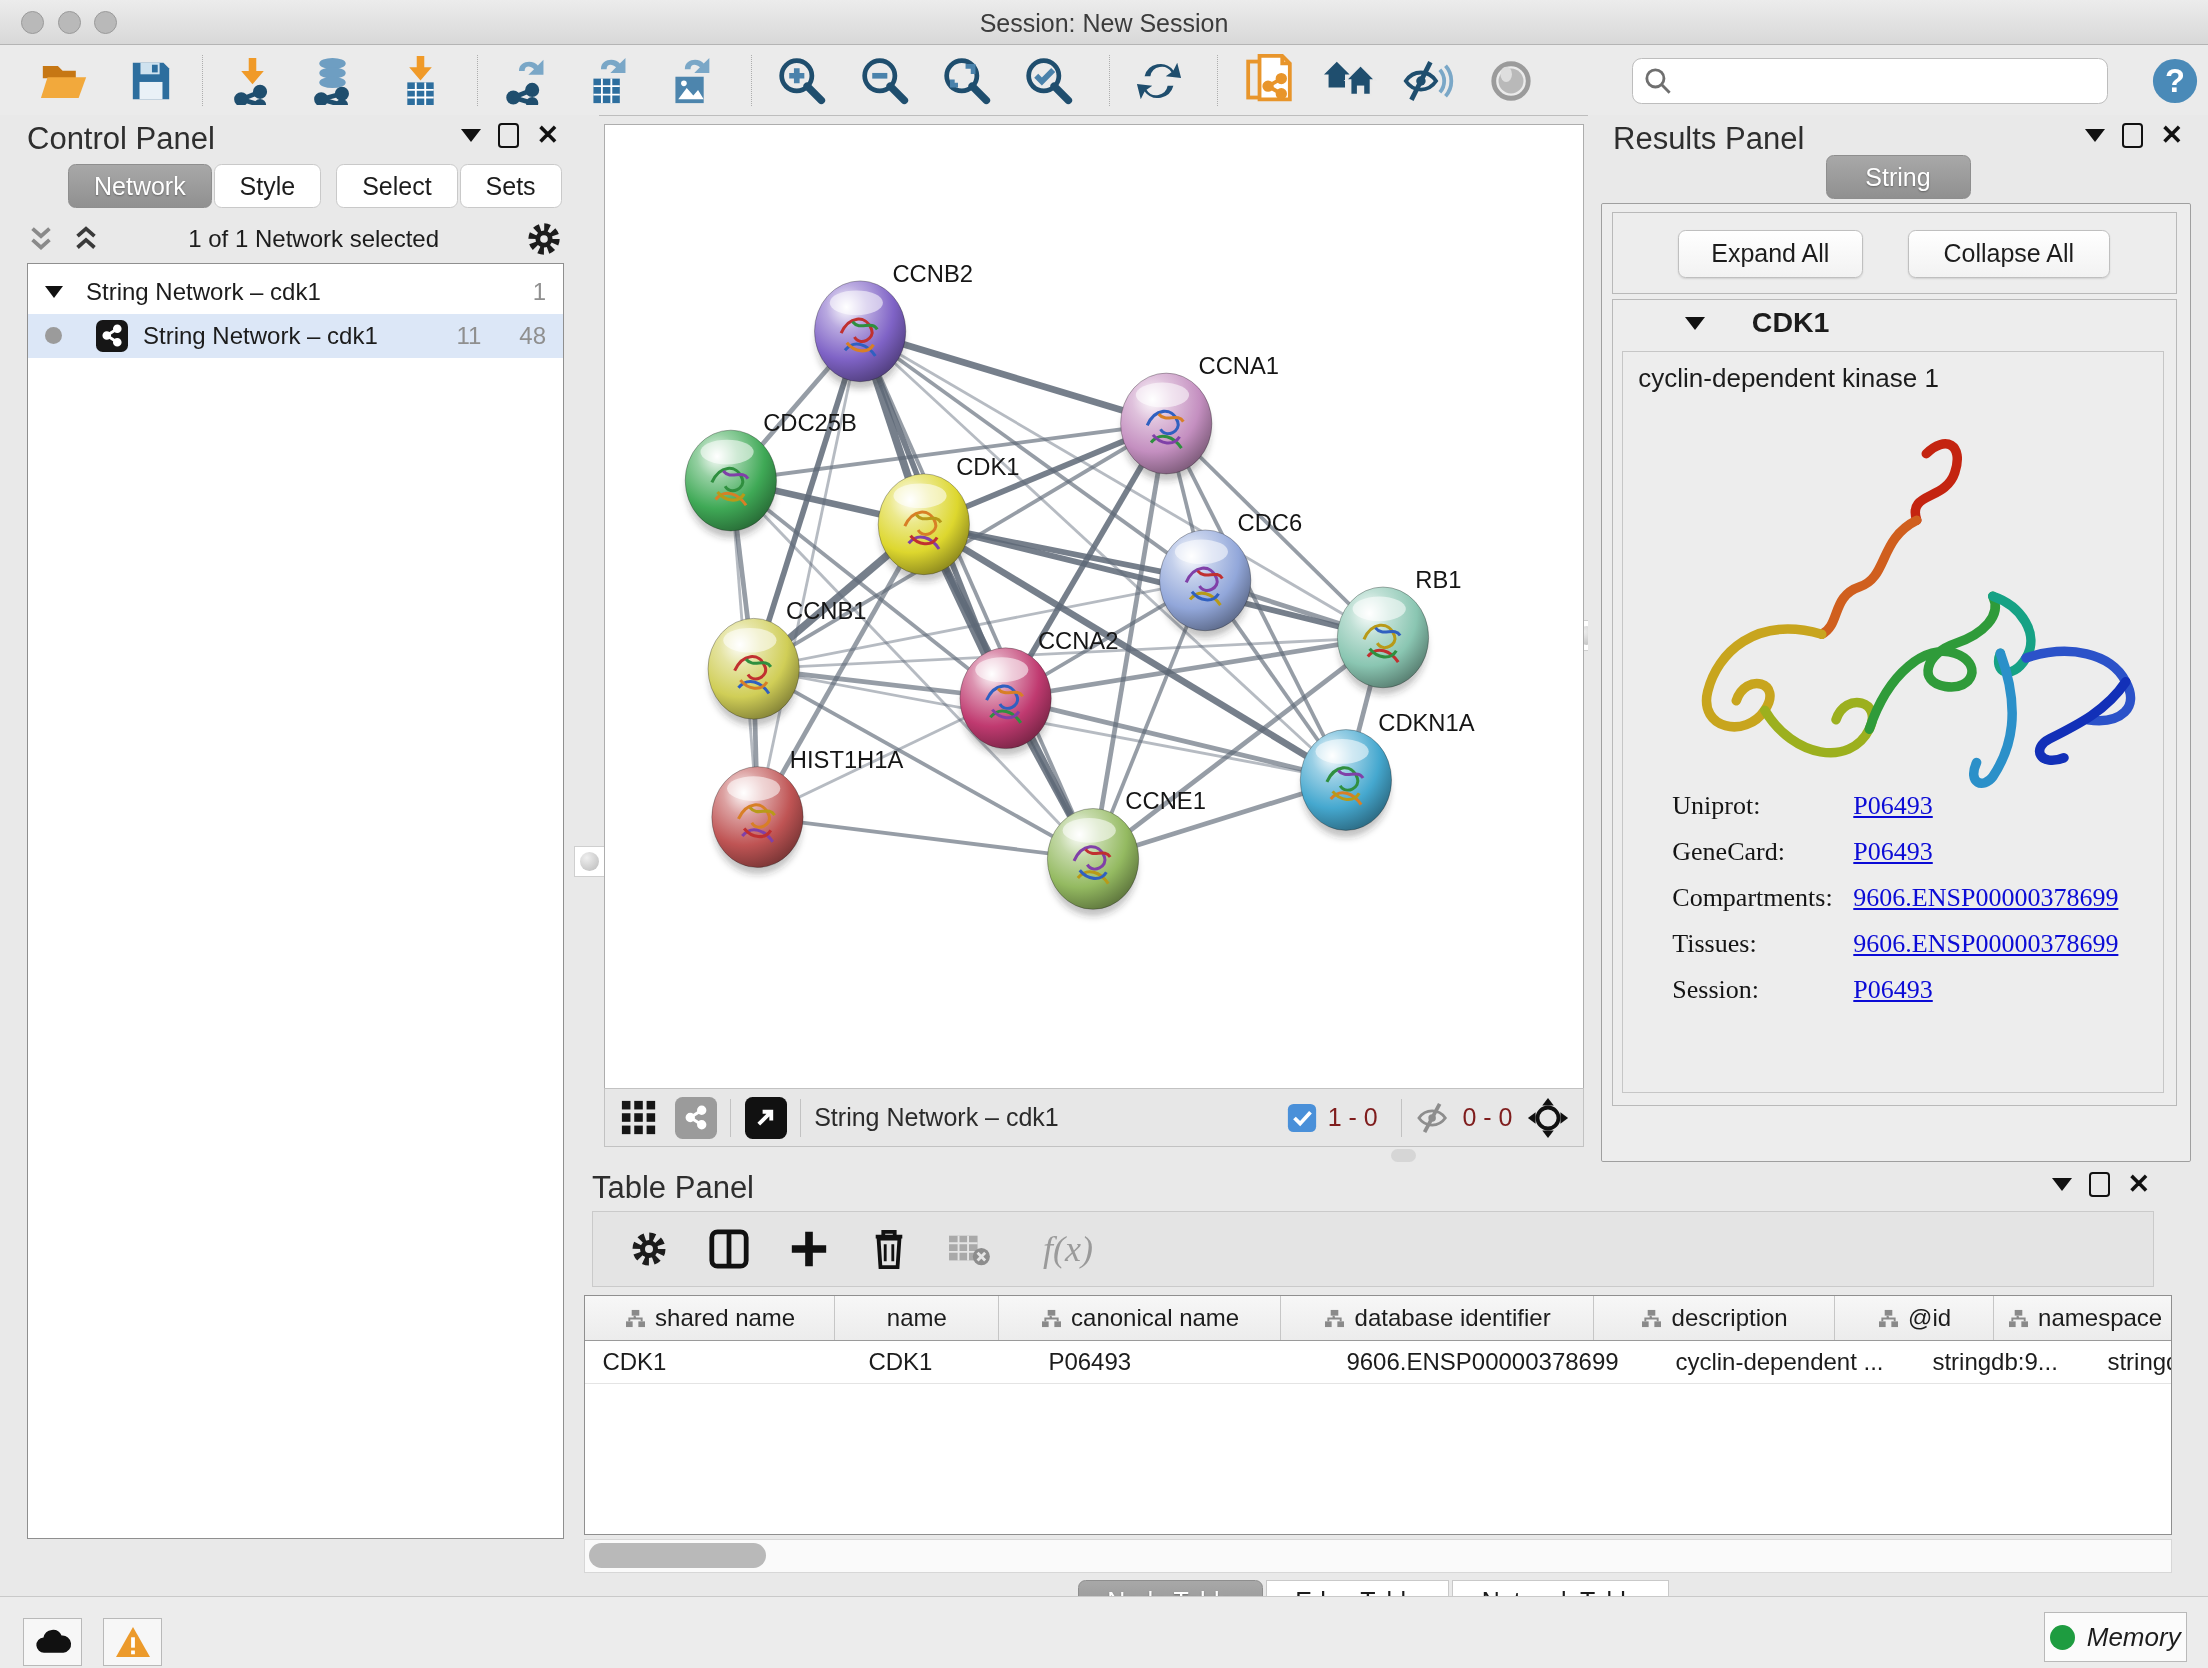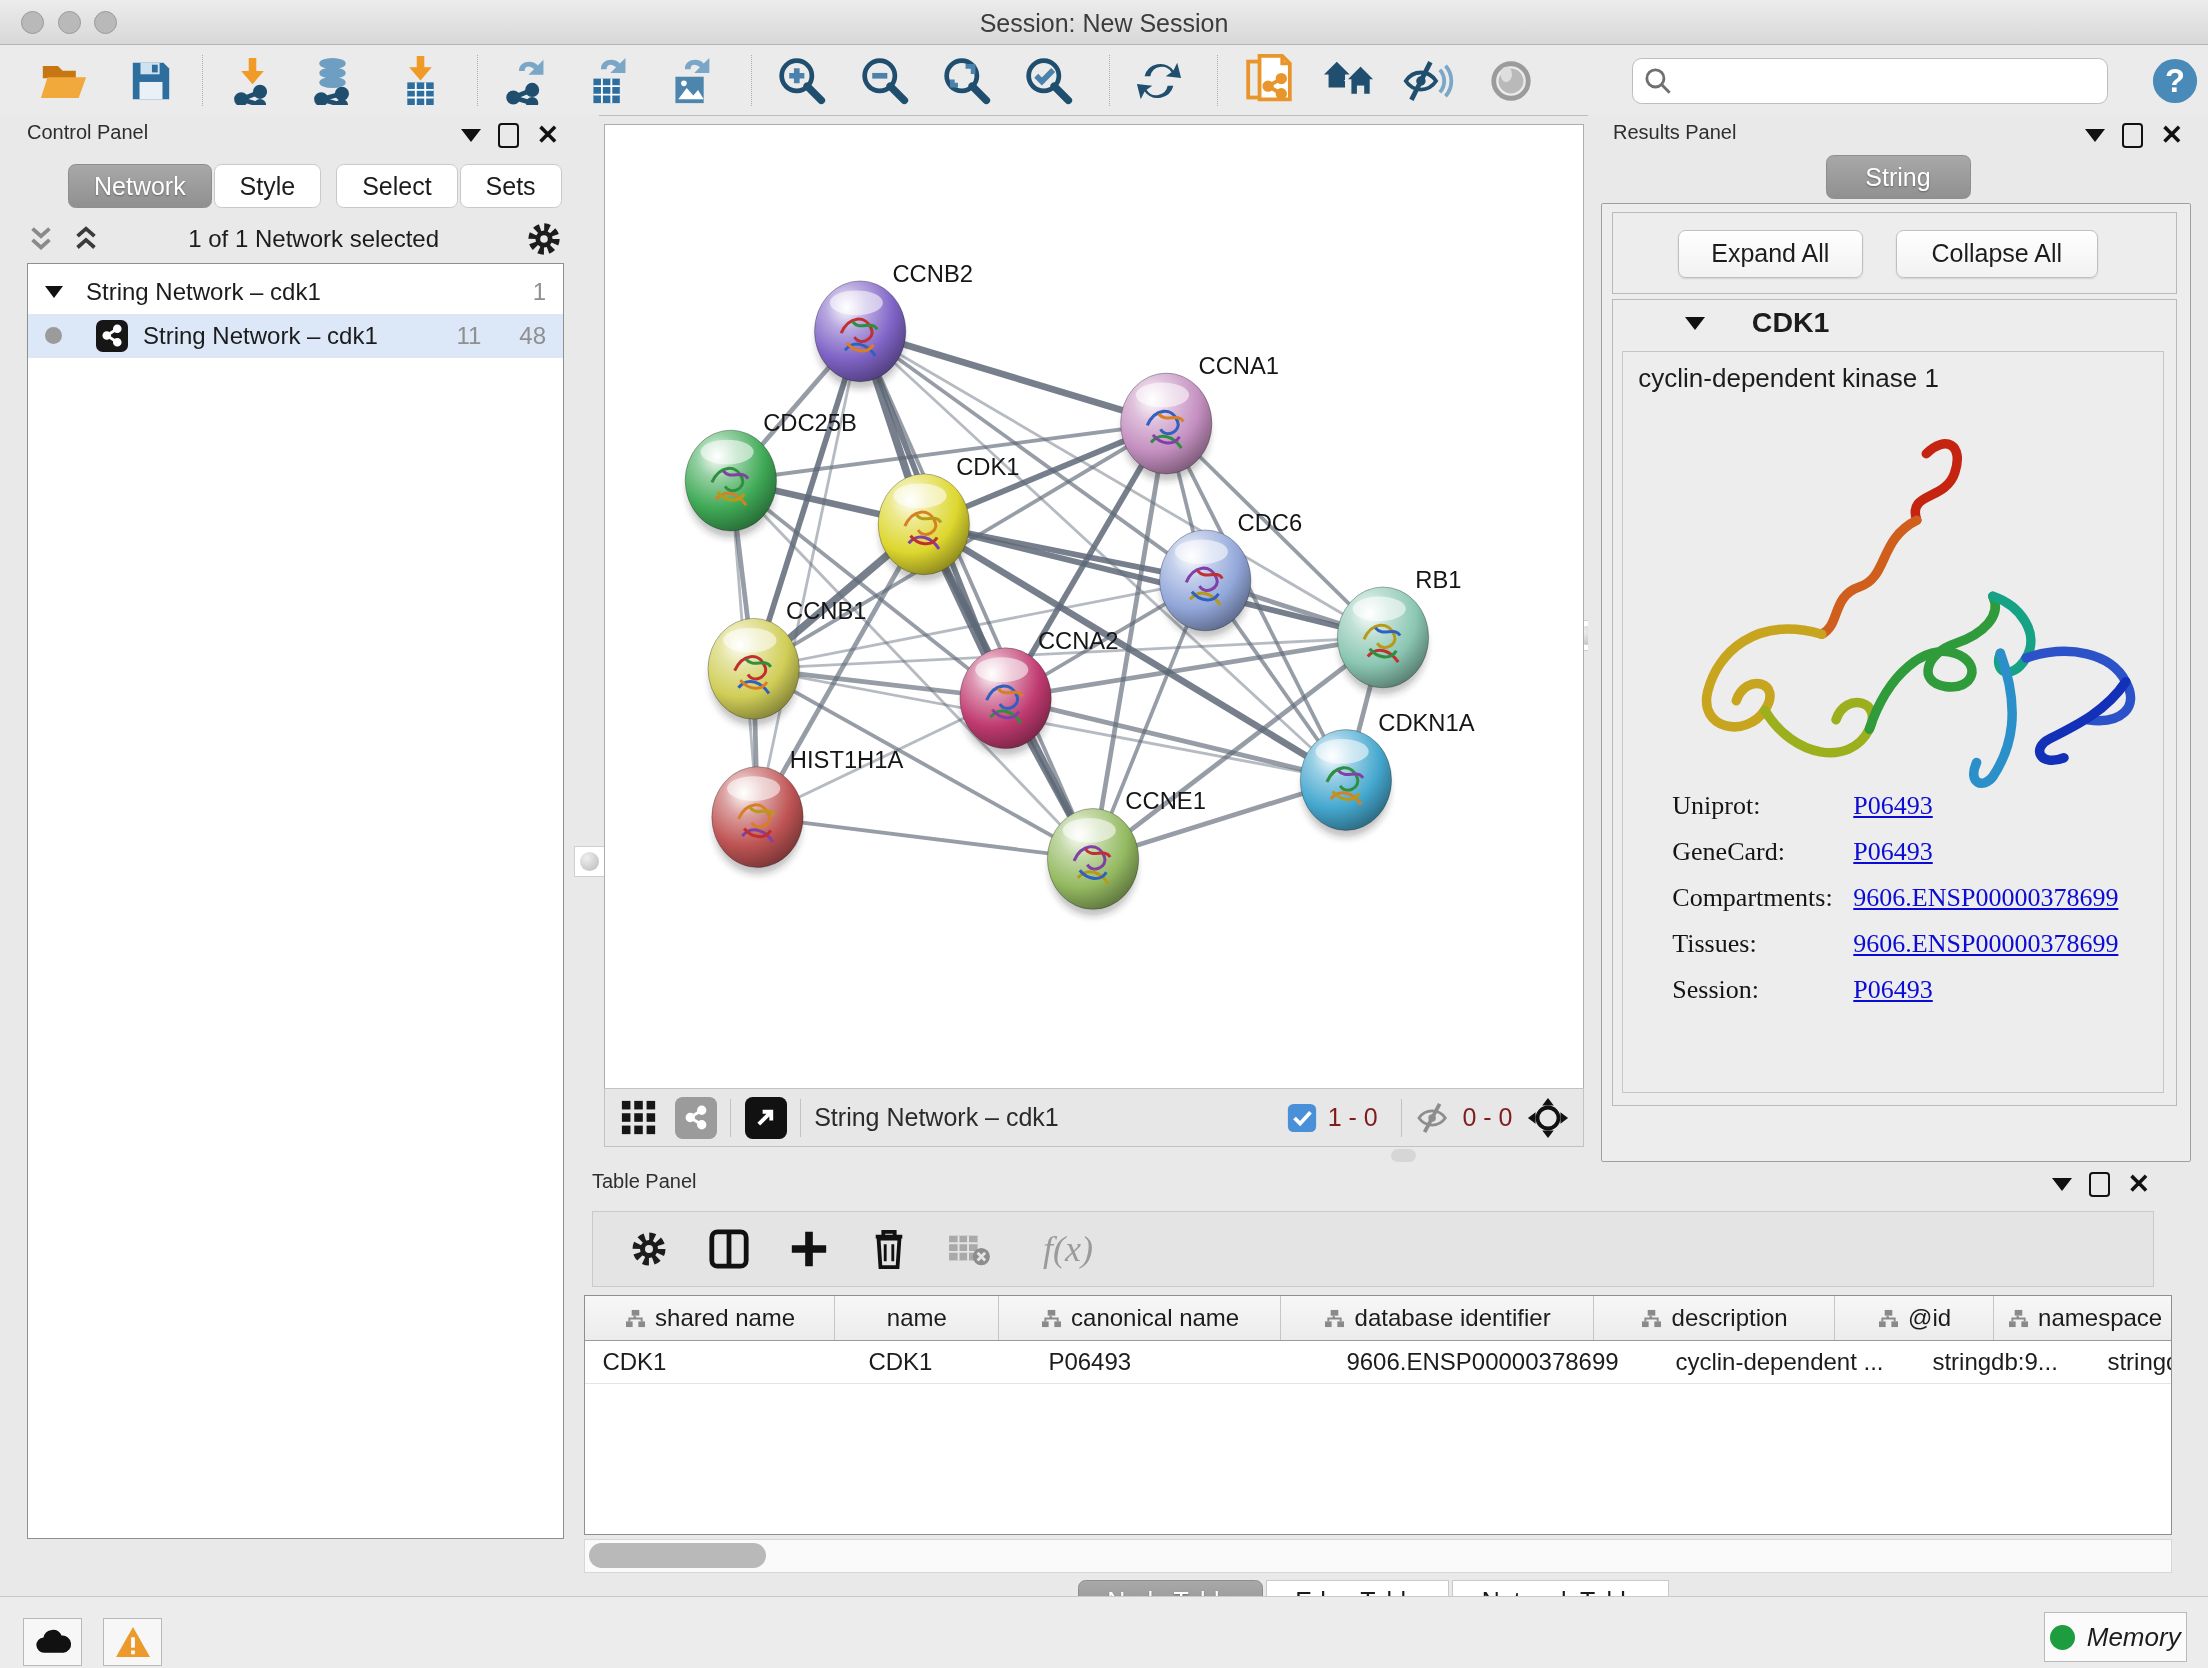--- a/index.html
+++ b/index.html
@@ -16,21 +16,21 @@
   #title-text{left:0;right:0;top:8.6px;text-align:center;font-size:25px;color:#3c3c3c;}
 
   
   #toolbar{left:0;top:45px;width:2208px;height:70px;background:#ebebeb;
     border-bottom:1px solid #bdbdbd;}
   .tbtn{position:absolute;top:11.4px;width:53px;height:49px;display:flex;
     align-items:center;justify-content:center;cursor:default;}
   .tdiv{position:absolute;top:9.5px;height:51px;border-left:1.9px dotted #adadad;}
 
   
-  .panel-title{font-size:20px;color:#2e2e2e;}
+  .panel-title{font-size:31px;color:#2e2e2e;}
   .winctl{display:inline-flex;gap:17px;align-items:center;}
   .ctl-tri{width:0;height:0;border-left:10.5px solid transparent;border-right:10.5px solid transparent;
     border-top:13.3px solid #111;display:inline-block;}
   .ctl-sq{width:17px;height:21px;border:2.9px solid #111;border-radius:3.8px;display:inline-block;}
   .ctl-x{font-size:27px;font-weight:bold;color:#111;line-height:21px;}
   .tab{height:42px;border:1px solid #c9c9c9;background:#fff;color:#1c1c1c;
     display:inline-flex;align-items:center;justify-content:center;font-size:25px;}
   .tab.sel{background:linear-gradient(#a8a8a8,#909090);color:#fff;border-color:#8e8e8e;
     border-radius:7.6px;text-shadow:0 1px 1.9px rgba(0,0,0,.35);}
   .btn{background:linear-gradient(#ffffff,#f2f2f2);border:1px solid #bfbfbf;border-radius:7.6px;
@@ -670,21 +670,21 @@
     <span class="ctl-tri"></span>
     <span class="ctl-sq"></span>
     <span class="ctl-x">✕</span>
   </div>
   <div class="abs" style="left:0;right:0;top:40px;text-align:center;">
     <span class="tab sel" style="width:143px;">String</span>
   </div>
   <div id="rp-content" class="abs">
     <div id="rp-buttons" class="abs">
       <span class="btn abs" style="left:65px;top:17px;width:183px;height:46px;">Expand All</span>
-      <span class="btn abs" style="left:283px;top:17px;width:200px;height:46px;">Collapse All</span>
+      <span class="btn abs" style="left:295px;top:17px;width:200px;height:46px;">Collapse All</span>
     </div>
     <div id="rp-entry" class="abs">
       <span class="ctl-tri abs" style="left:72px;top:17px;"></span>
       <span class="abs" style="left:139px;top:5.7px;font-size:28.5px;font-weight:bold;">CDK1</span>
       <div id="rp-entry-inner" class="abs">
         <div style="font-size:26px;margin:11.4px 0 0 15px;">cyclin-dependent kinase 1</div>
         <svg width="514" height="380" viewBox="0 0 540 400" style="margin:17px auto 0 auto">
           <g fill="none" stroke-linecap="round" stroke-width="10">
             <path d="M305,45 C325,25 345,35 335,65 C325,95 285,85 295,115" stroke="#c42410"></path>
             <path d="M295,115 C255,135 265,175 235,185 C205,195 215,225 195,235" stroke="#d05f1e"></path>

